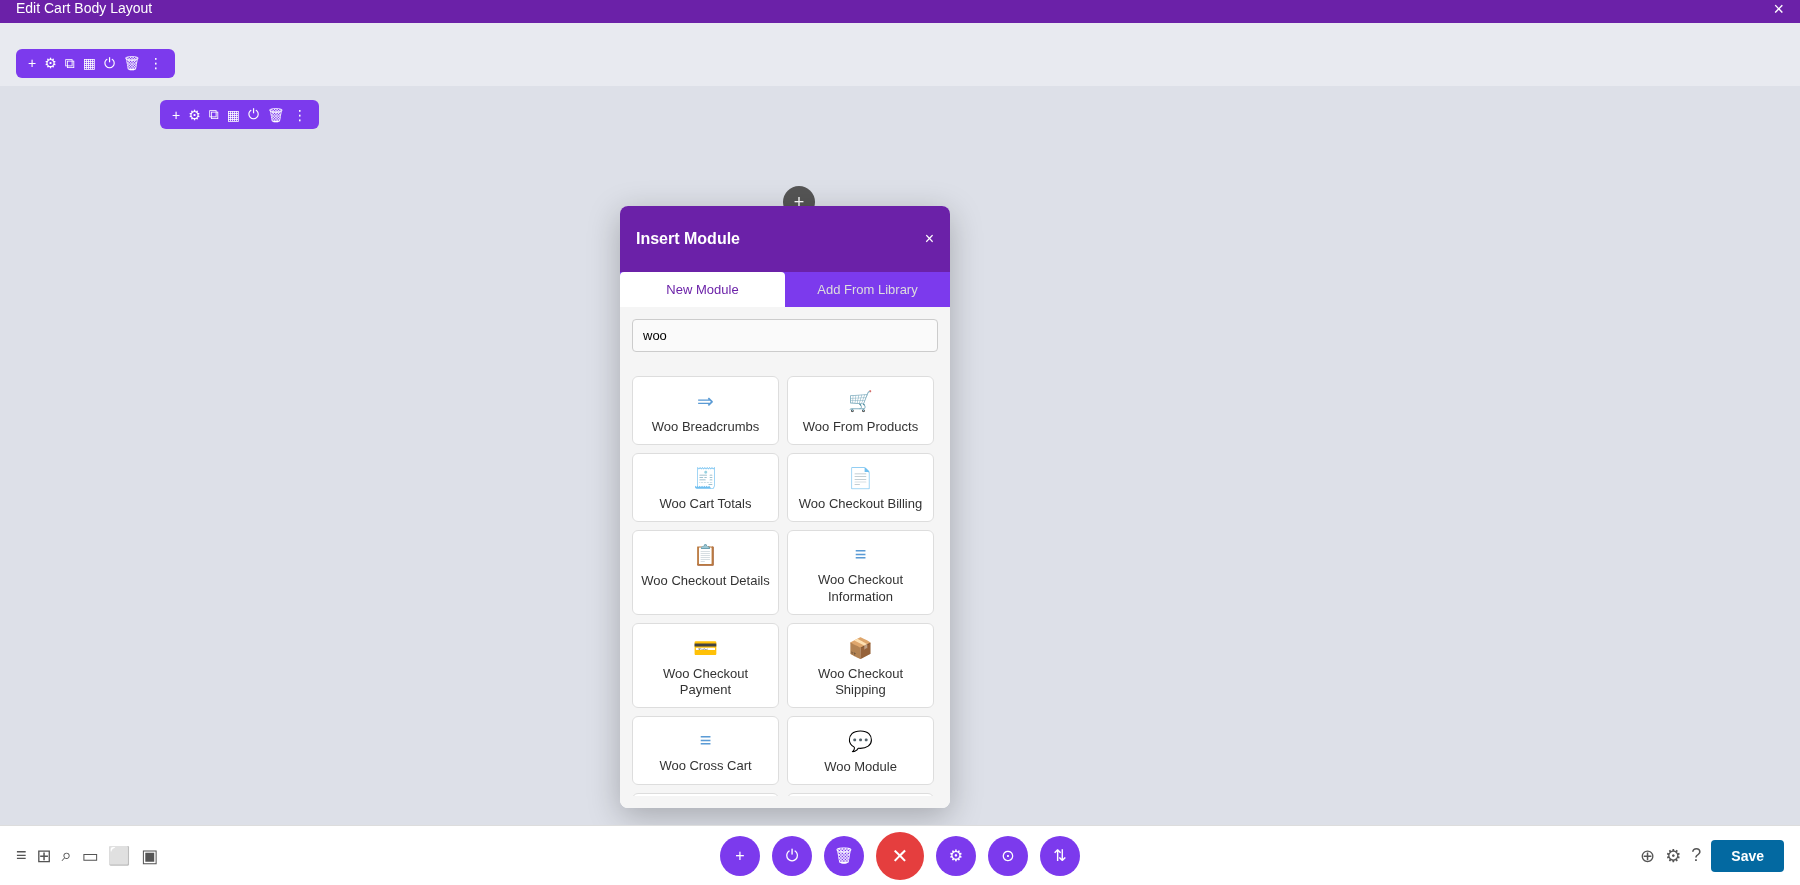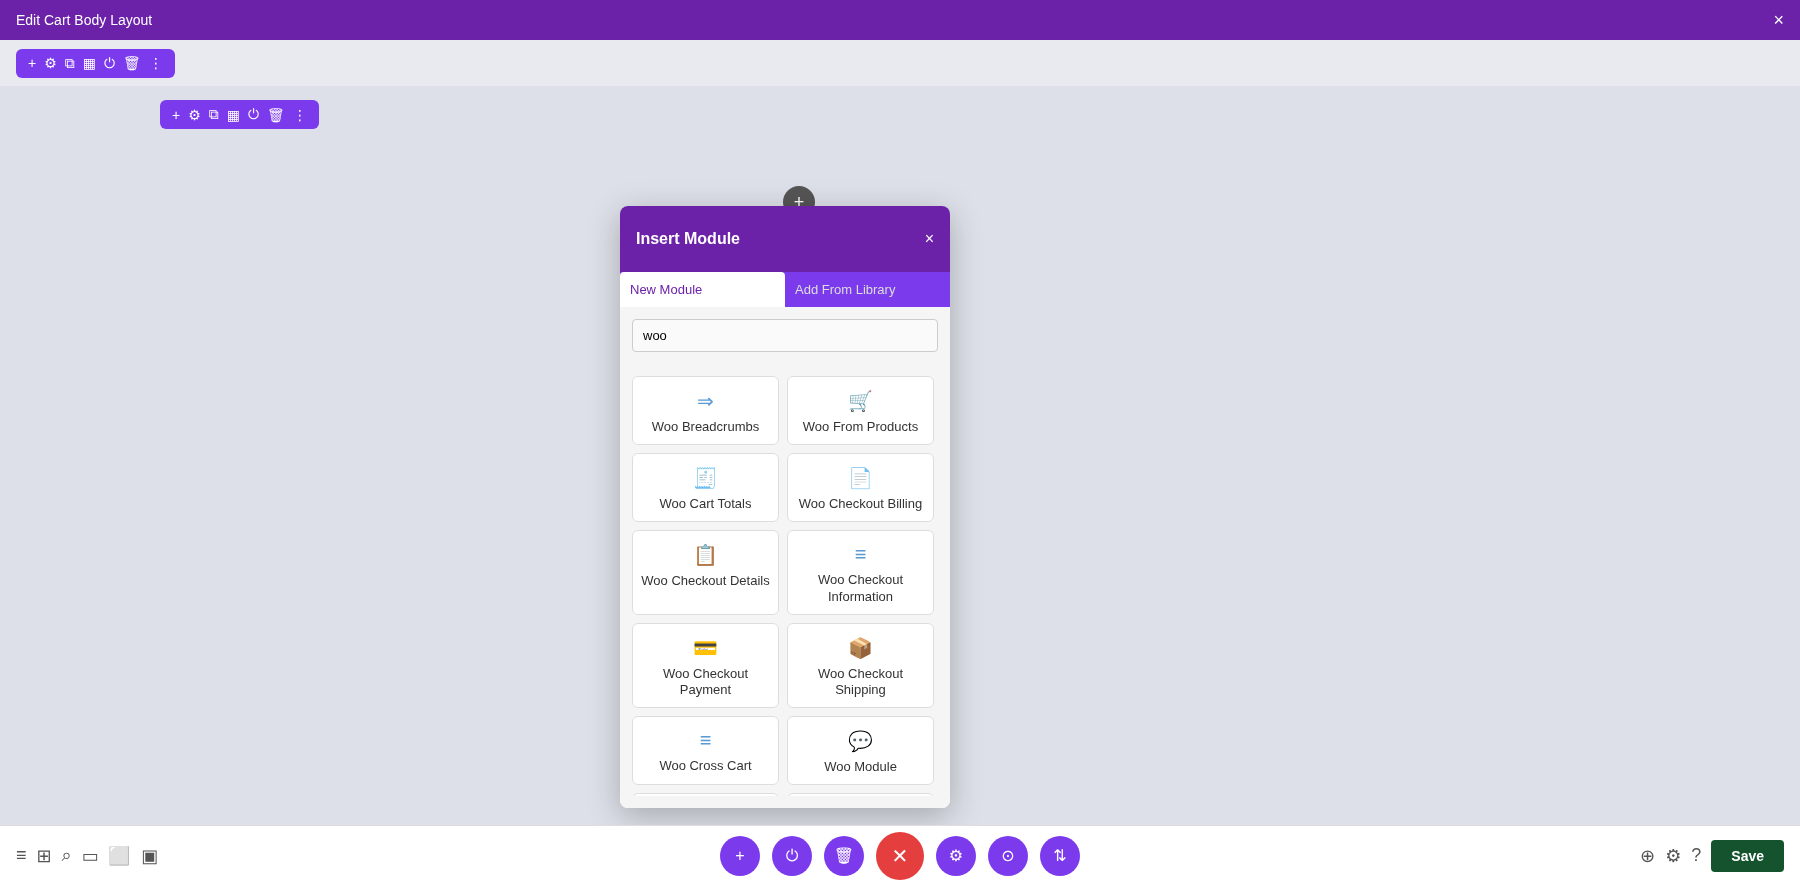--- a/index.html
+++ b/index.html
@@ -9,24 +9,24 @@
       background: #e8eaf0;
       font-family: -apple-system, BlinkMacSystemFont, 'Segoe UI', sans-serif;
       overflow: hidden;
       position: relative;
     }
 
     
     .top-bar {
       position: fixed;
       top: 0; left: 0; right: 0;
-      height: 40px;
+      height: 23px;
       background: #6b21a8;
       display: flex;
-      align-items: center;
+      align-items: flex-start;
       justify-content: space-between;
       padding: 0 16px;
       z-index: 1000;
     }
     .top-bar-title {
       color: #fff;
       font-size: 14px;
       font-weight: 500;
     }
     .top-bar-close {
@@ -142,21 +142,21 @@
       background: none;
       border: none;
     }
     .modal-tabs {
       display: flex;
       background: #7c3aed;
     }
     .modal-tab {
       flex: 1;
       padding: 10px;
-      text-align: left;
+      text-align: center;
       font-size: 13px;
       font-weight: 500;
       cursor: pointer;
       color: #ddd;
     }
     .modal-tab.active {
       background: #fff;
       color: #6b21a8;
       border-radius: 4px 4px 0 0;
     }
@@ -261,21 +261,21 @@
       width: 48px;
       height: 48px;
       font-size: 20px;
     }
     .bottom-icon {
       font-size: 18px;
       color: #555;
       cursor: pointer;
     }
     .save-btn {
-      background: #14532d;
+      background: #0369a1;
       color: #fff;
       border: none;
       border-radius: 4px;
       padding: 8px 20px;
       font-size: 14px;
       font-weight: 600;
       cursor: pointer;
     }
   </style>
 </head>

